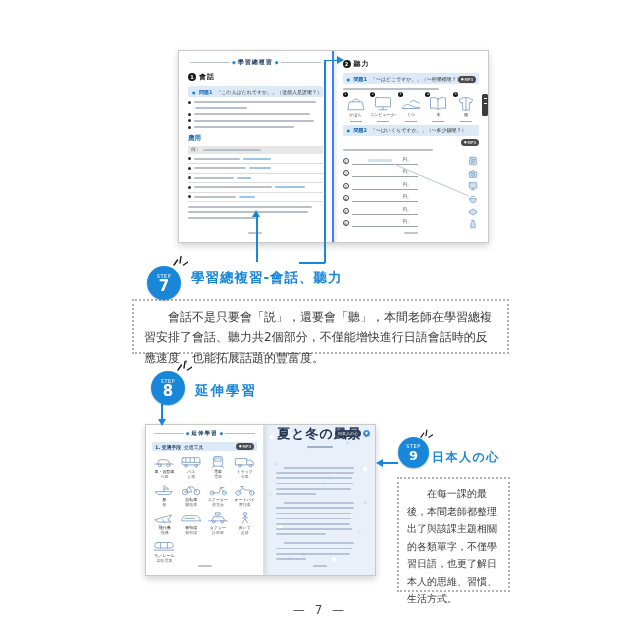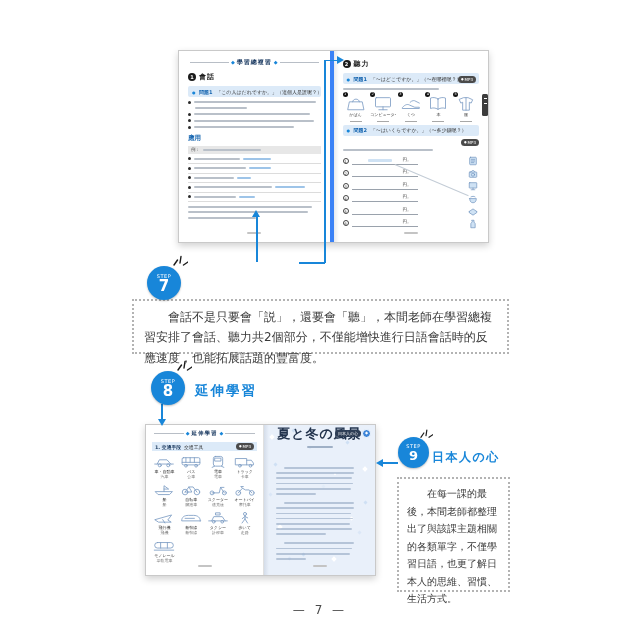--- a/index.html
+++ b/index.html
@@ -5,21 +5,21 @@
   html,body{margin:0;padding:0;background:#fff;}
   #canvas{position:relative;width:640px;height:640px;background:#ffffff;overflow:hidden;
           font-family:"DejaVu Sans","Liberation Sans",sans-serif;}
 
   
   .spread{position:absolute;display:flex;background:#fff;border:1px solid #c9c9c9;
           box-shadow:0 3px 7px rgba(0,0,0,.18);}
   #top-spread{left:178px;top:50px;width:309px;height:191px;}
   #bottom-spread{left:145px;top:424px;width:229px;height:150px;}
   .tpage{position:relative;box-sizing:border-box;padding:7px 9px;}
-  .tpage-left{width:50%;border-right:4px solid #3b82f6;}
+  .tpage-left{width:50%;border-right:2px solid #3b82f6;}
   .tpage-right{width:50%;}
   .seam::before{content:"";position:absolute;left:0;top:0;bottom:0;width:5px;
           background:linear-gradient(to right,rgba(60,80,110,.12),transparent);pointer-events:none;}
 
   
   .mini-header{display:flex;align-items:center;gap:2px;margin:0 2px 5px;}
   .hline{flex:1;border-top:1px solid #b8bec6;}
   .dia{color:#1886d9;font-size:5px;line-height:1;}
   .htitle{font-size:6px;font-weight:bold;color:#16365e;letter-spacing:1px;white-space:nowrap;}
 
@@ -390,20 +390,21 @@
 
   <div class="badge" id="badge7">
     <span class="sw">STEP</span>
     <span class="sn">7</span>
   </div>
   <span class="sparkle" id="sp7">
     <svg class="sparkline" width="16" height="14" viewBox="0 0 16 14">
         <path d="M2 12l3.5-5M8 10l1-6.5M11.5 12l4.5-3"></path>
       </svg>
   </span>
+  <div class="step-title" id="title7">學習總複習-會話、聽力</div>
   <div class="dotted" id="box7">會話不是只要會「説」，還要會「聽」，本間老師在學習總複習安排了會話、聽力共2個部分，不僅能增快進行日語會話時的反應速度，也能拓展話題的豐富度。</div>
 
   <div class="badge" id="badge8">
     <span class="sw">STEP</span>
     <span class="sn">8</span>
   </div>
   <span class="sparkle" id="sp8">
     <svg class="sparkline" width="16" height="14" viewBox="0 0 16 14">
         <path d="M2 12l3.5-5M8 10l1-6.5M11.5 12l4.5-3"></path>
       </svg>

